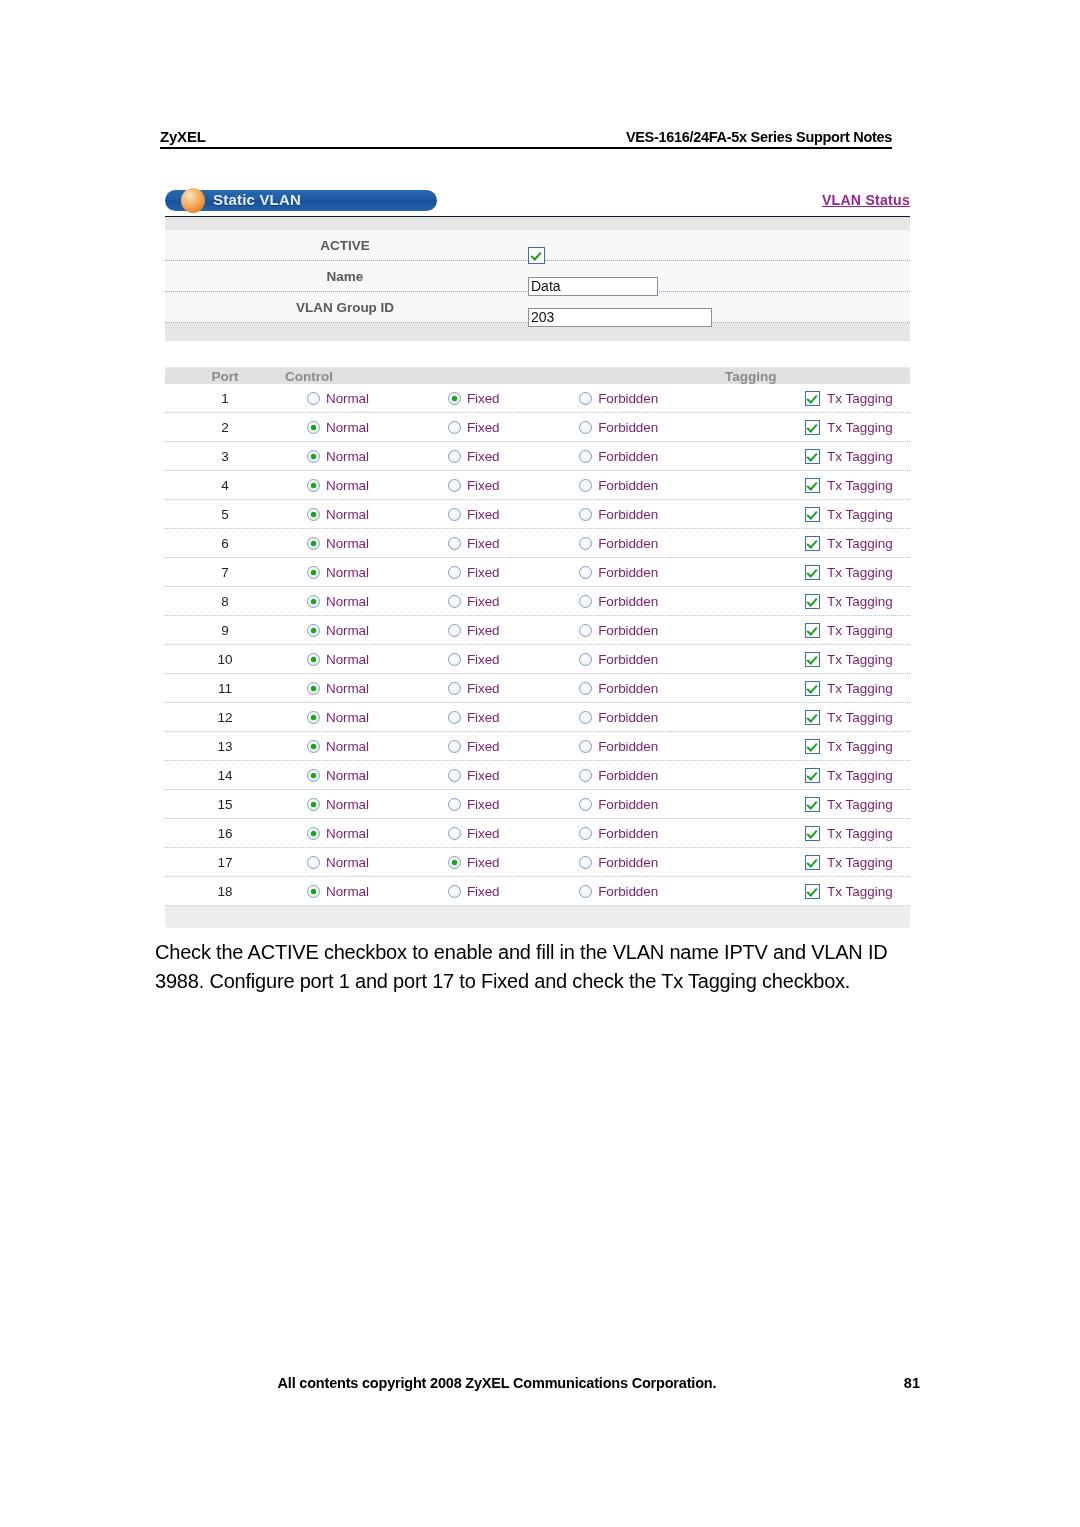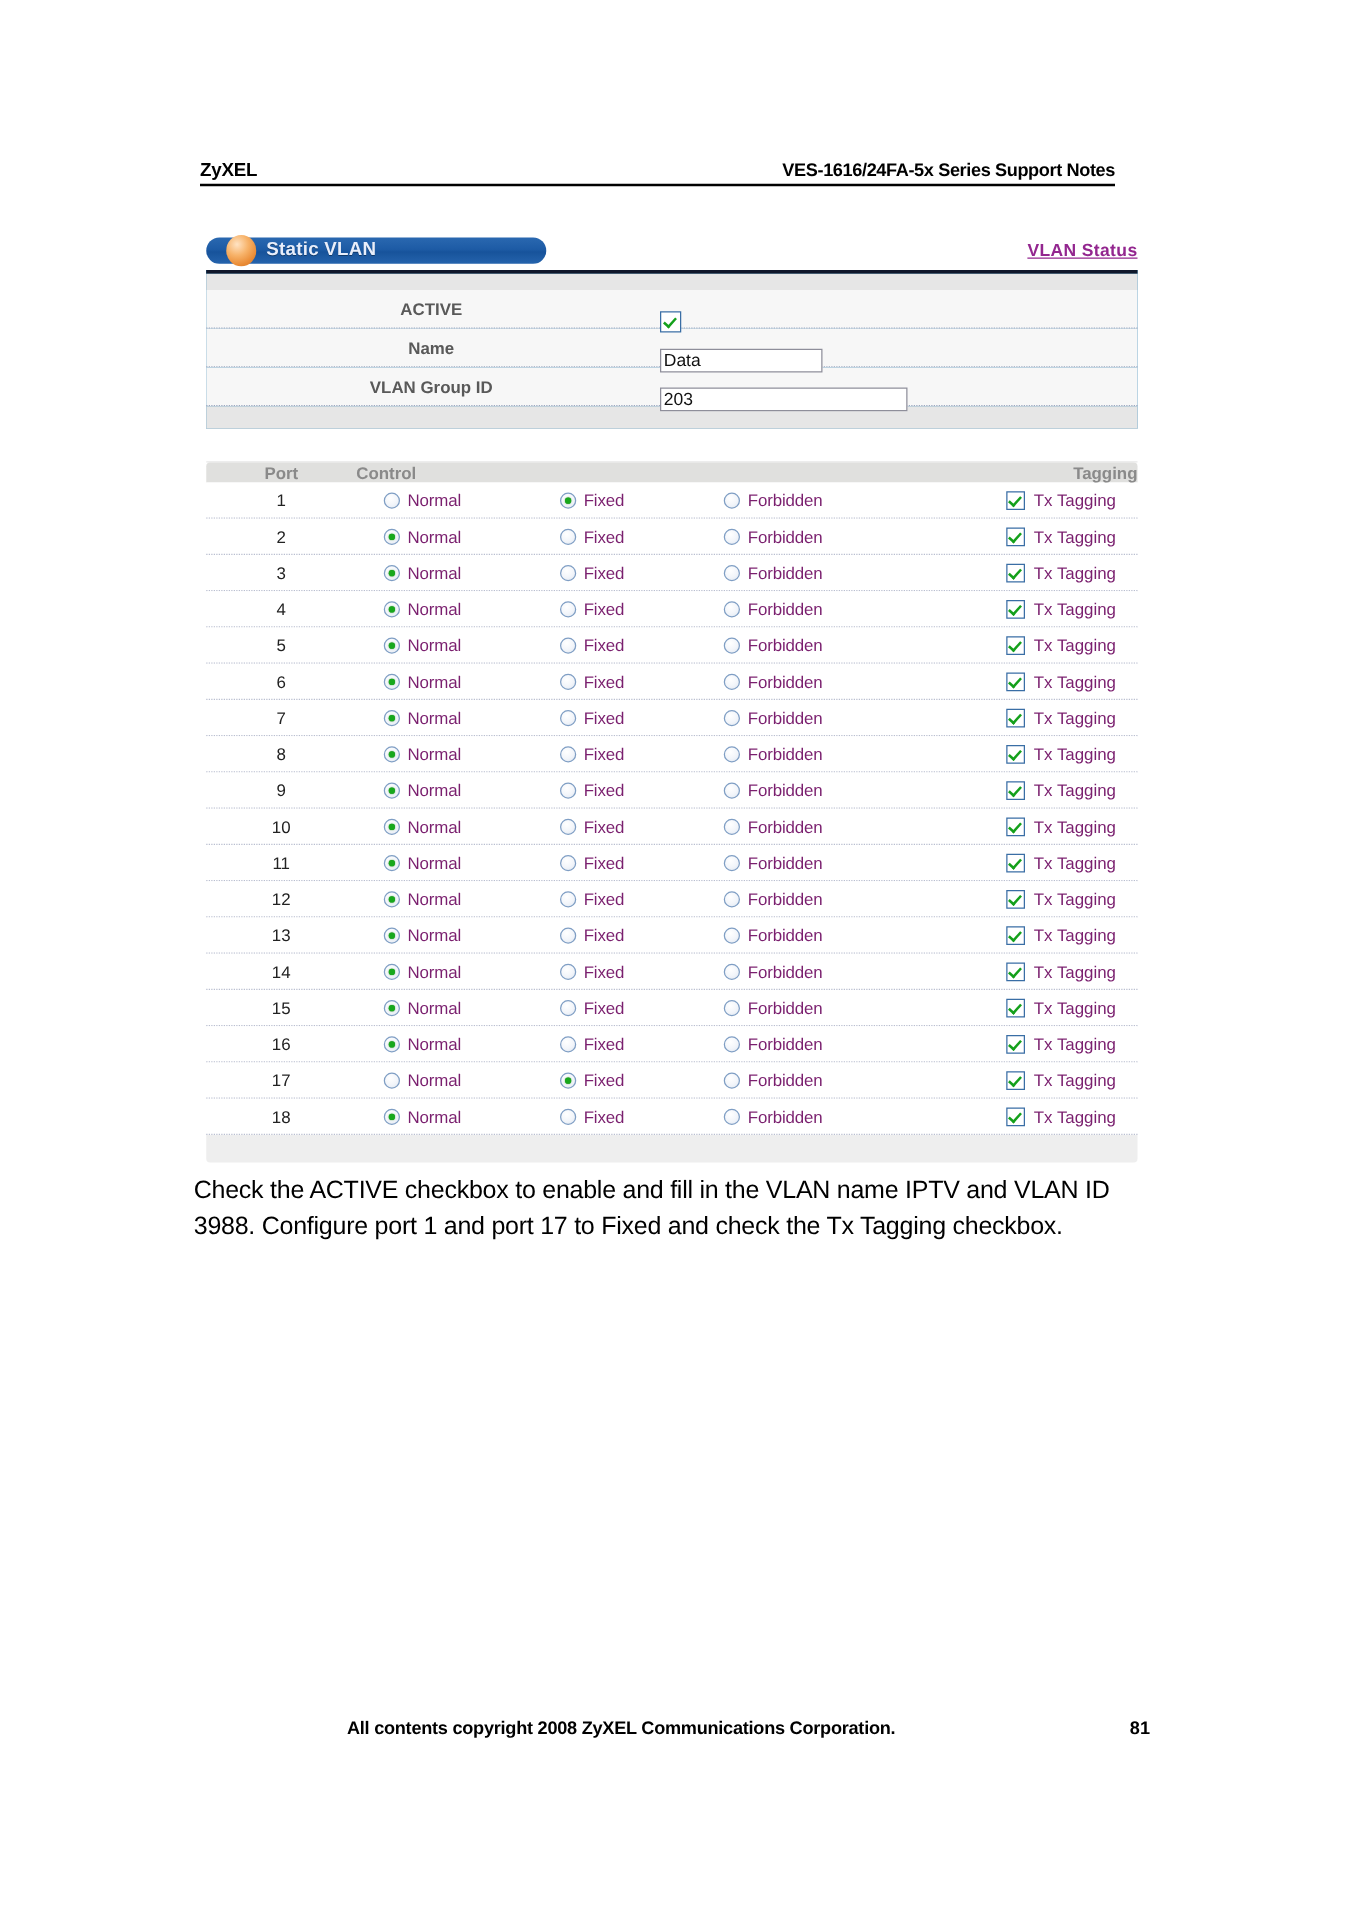--- a/index.html
+++ b/index.html
@@ -88,22 +88,22 @@
     font-size: 14px;
     font-weight: bold;
     color: #93268f;
     text-decoration: underline;
     letter-spacing: 0.3px;
     cursor: pointer;
   }
 
   
   .form-box {
-    background: #0369a1;
-    border-top: 3px solid #0f172a;
+    background: #e5e5e5;
+    border-top: 1px solid #0f172a;
     padding: 0;
   }
   .form-pad-top { height: 13px; background: #e6e6e6; }
   .form-pad-bottom { height: 18px; background: #e6e6e6; }
 
   .form-row {
     display: flex;
     align-items: center;
     height: 30px;
     background: #f7f7f7;
@@ -157,38 +157,38 @@
     border: 1px solid #8e8e9a;
     background: #ffffff;
     font-family: "Liberation Sans", sans-serif;
     font-size: 14px;
     color: #111111;
     padding: 0 2px;
     box-sizing: border-box;
     outline: none;
   }
   .text-input.name { width: 130px; }
-  .text-input.vlanid { width: 198px; }
+  .text-input.vlanid { width: 184px; }
 
   
   .port-table {
     margin-top: 26px;
     background: #ffffff;
     border-top: 1px solid #e8e8e8;
   }
   .pt-head {
     display: flex;
     height: 16px;
     align-items: center;
     background: #e0e0de;
     border-radius: 3px 3px 0 0;
   }
   .pt-head .col-port   { width: 120px; text-align: center; }
   .pt-head .col-ctrl   { width: 440px; text-align: left; }
-  .pt-head .col-tag    { flex: 1;      text-align: right; }
+  .pt-head .col-tag    { flex: 1;      text-align: left; }
   .pt-head span {
     font-size: 13.5px;
     font-weight: bold;
     color: #8a8a8a;
   }
 
   .pt-row {
     display: flex;
     align-items: center;
     height: 28px;

